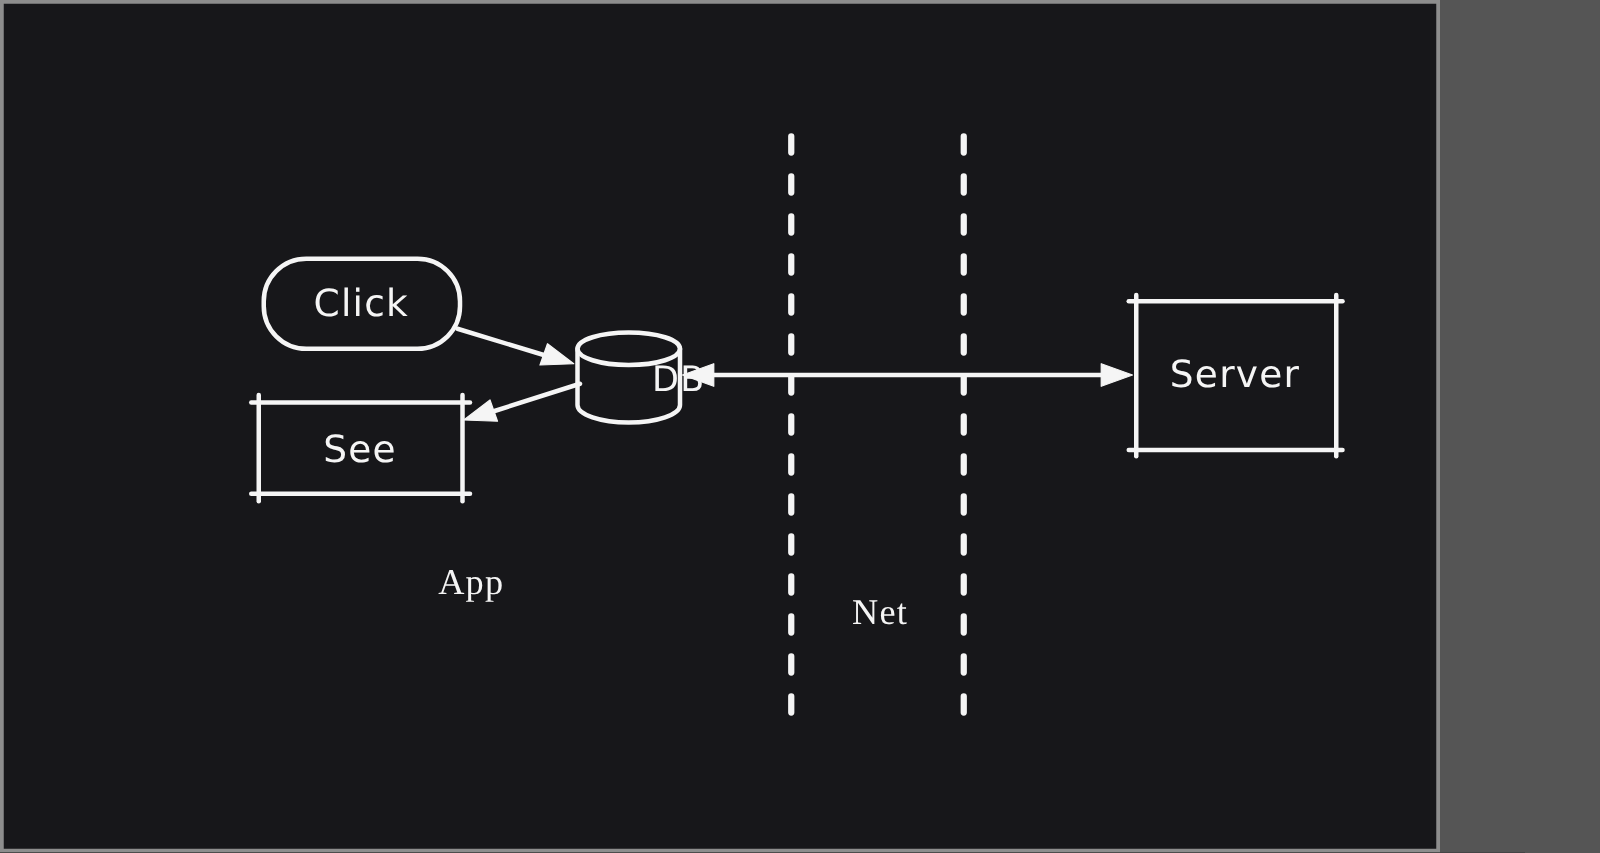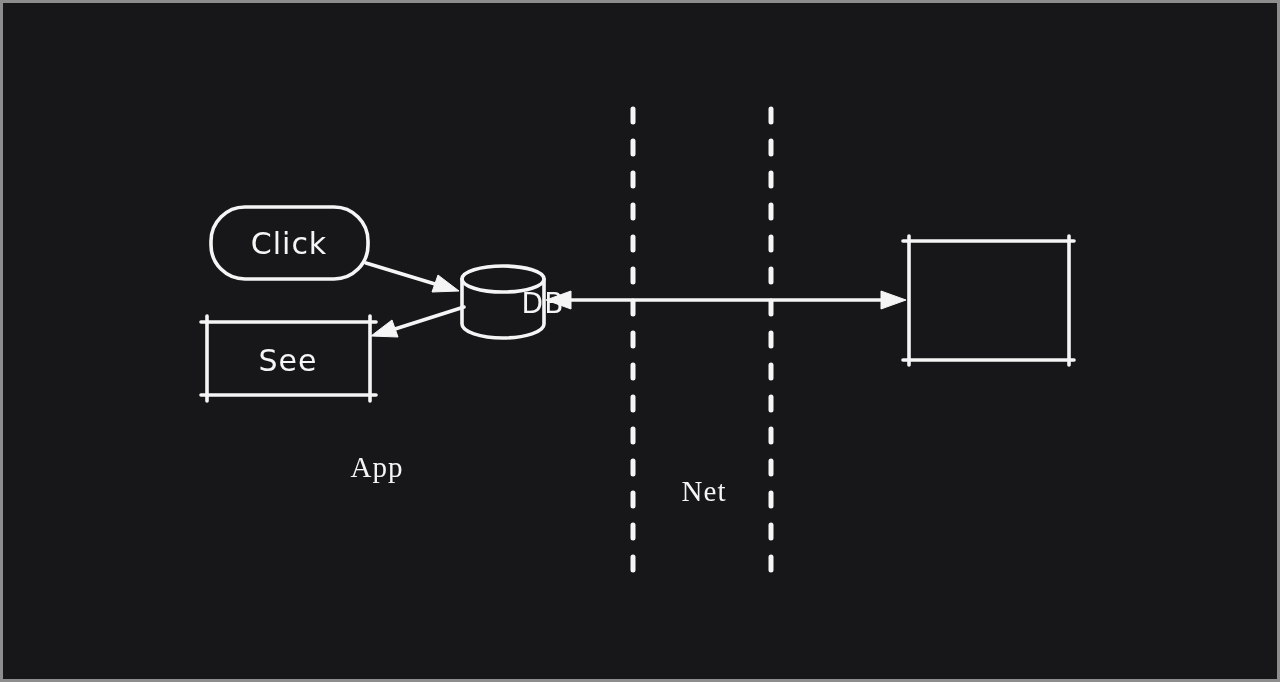--- a/index.html
+++ b/index.html
@@ -4,21 +4,21 @@
 <style>
   :root {
     --bg: #17171a;
     --frame: #8d8d8d;
     --stroke: #f5f5f5;
   }
   * { box-sizing: border-box; }
   html, body { margin: 0; padding: 0; background: #555; }
   .stage {
     position: relative;
-    width: 1280px;
+    width: 1152px;
     height: 682px;
     background: var(--bg);
     border: 3px solid var(--frame);
     overflow: hidden;
     font-family: "DejaVu Sans", "Liberation Sans", sans-serif;
   }
   .diagram-svg {
     position: absolute;
     left: 0; top: 0;
     width: 1280px;
@@ -107,17 +107,18 @@
       <line x1="552" y1="297" x2="894" y2="297" class="edge-line"></line>
       <polygon points="543,297 568,288 568,306" class="arrow-head"></polygon>
       <polygon points="903,297 878,288 878,306" class="arrow-head"></polygon>
     </g>
   </svg>
 
   <div class="label-layer">
     <div class="node-label" style="left:286px; top:240px;">Click</div>
     <div class="node-label label-db" style="left:500px; top:300px;margin-left:40px;">DB</div>
     <div class="node-label" style="left:285px; top:357px;text-align:right;">See</div>
+    <div class="node-label" style="left:985px; top:297px;">Server</div>
     <div class="zone-label" style="left:374px; top:464px;">App</div>
     <div class="zone-label" style="left:701px; top:460px;margin-top:28px;">Net</div>
   </div>
 
 </div>
 
 </body></html>

